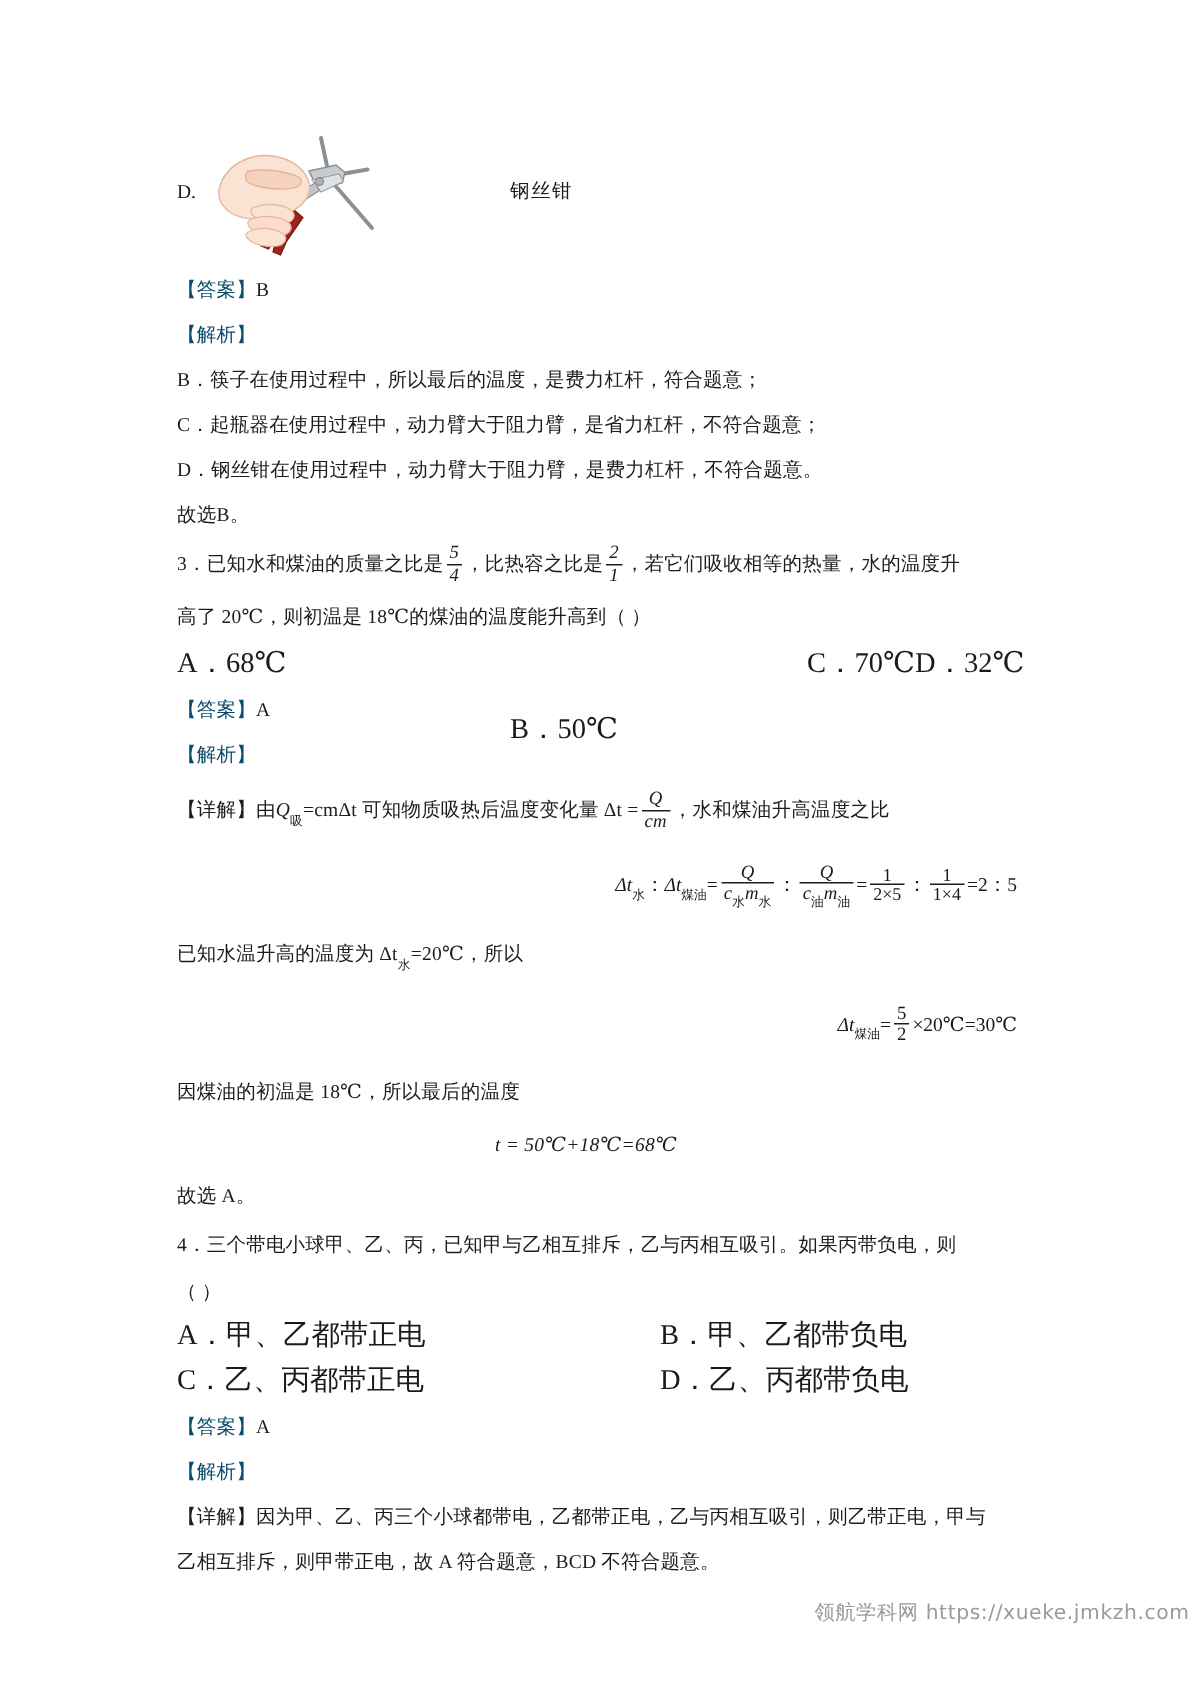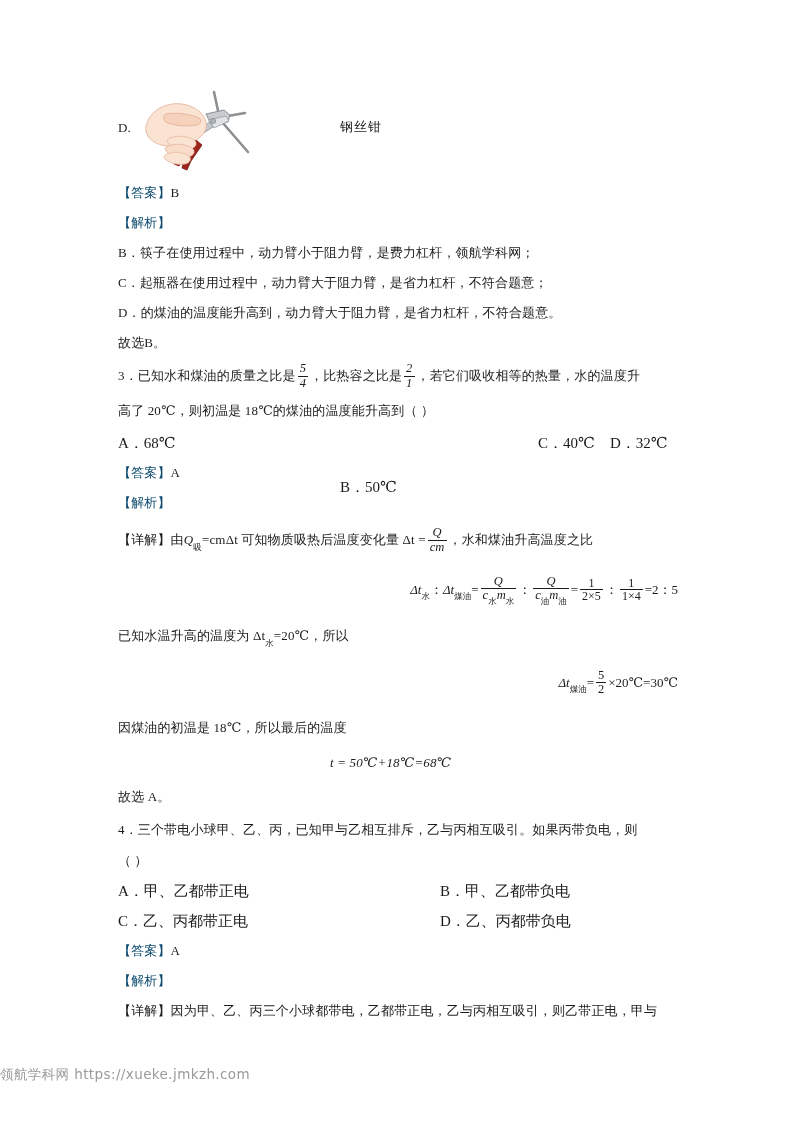--- a/index.html
+++ b/index.html
@@ -60,21 +60,21 @@
     top: 32px;
     font-size: 13px;
     letter-spacing: 1px;
     margin-left: 42px;
   }
 
   
   .opts {
     position: relative;
     height: 30px;
-    font-size: 15px;
+    font-size: 19px;
     line-height: 30px;
   }
   .opt {
     position: absolute;
     top: 0;
     white-space: nowrap;
   }
   .q3 .o1 { left: 0px; }
   .q3 .o2 { left: 222px; margin-top: 44px; }
   .q3 .o3 { left: 420px; }
@@ -115,21 +115,21 @@
   }
   .eq-center-a { padding-left: 96px; }
   .eq-center-b { padding-left: 200px; }
 
   
   .footer {
     position: absolute;
     left: 0;
     top: 1066px;
     width: 793px;
-    text-align: left;
+    text-align: right;
     font-size: 13.5px;
     color: #9a9a9a;
     font-family: "DejaVu Sans", "Liberation Sans", sans-serif;
     letter-spacing: 0.4px;
   }
 </style>
 </head>
 <body>
 
 <div class="page">
@@ -169,40 +169,40 @@
     </div>
 
     <div class="line">
       <span class="tag">【答案】</span><span>B</span>
     </div>
 
     <div class="line">
       <span class="tag">【解析】</span>
     </div>
 
-    <div class="line">B．筷子在使用过程中，动力臂小于阻力臂，是费力杠杆，领航学科网；</div>
+    <div class="line">B．筷子在使用过程中，所以最后的温度，是费力杠杆，符合题意；</div>
     <div class="line">C．起瓶器在使用过程中，动力臂大于阻力臂，是省力杠杆，不符合题意；</div>
-    <div class="line">D．的煤油的温度能升高到，动力臂大于阻力臂，是省力杠杆，不符合题意。</div>
+    <div class="line">D．钢丝钳在使用过程中，动力臂大于阻力臂，是费力杠杆，不符合题意。</div>
     <div class="line">故选B。</div>
 
     <div class="line" style="line-height:36px;">
       <span>3．</span><span>已知水和煤油的质量之比是</span><span class="frac">
           <span class="num math">5</span>
           <span class="den math">4</span>
         </span><span>，比热容之比是</span><span class="frac">
           <span class="num math">2</span>
           <span class="den math">1</span>
         </span><span>，若它们吸收相等的热量，水的温度升</span>
     </div>
     <div class="line" style="line-height:34px;">高了 20℃，则初温是 18℃的煤油的温度能升高到（     ）</div>
 
     <div class="opts q3">
       <span class="opt o1">A．68℃</span>
       <span class="opt o2">B．50℃</span>
-      <span class="opt o3">C．40℃</span>
+      <span class="opt o3">C．70℃</span>
       <span class="opt o4">D．32℃</span>
     </div>
 
     <div class="line">
       <span class="tag">【答案】</span><span>A</span>
     </div>
     <div class="line">
       <span class="tag">【解析】</span>
     </div>
 
@@ -262,20 +262,21 @@
       <span class="opt o2">D．乙、丙都带负电</span>
     </div>
 
     <div class="line">
       <span class="tag">【答案】</span><span>A</span>
     </div>
     <div class="line">
       <span class="tag">【解析】</span>
     </div>
     <div class="line">【详解】因为甲、乙、丙三个小球都带电，乙都带正电，乙与丙相互吸引，则乙带正电，甲与</div>
+    <div class="line">乙相互排斥，则甲带正电，故 A 符合题意，BCD 不符合题意。</div>
 
   </div>
 
   <div class="footer">
     <span>领航学科网</span>
     <span>https://xueke.jmkzh.com</span>
   </div>
 
 </div>
 

